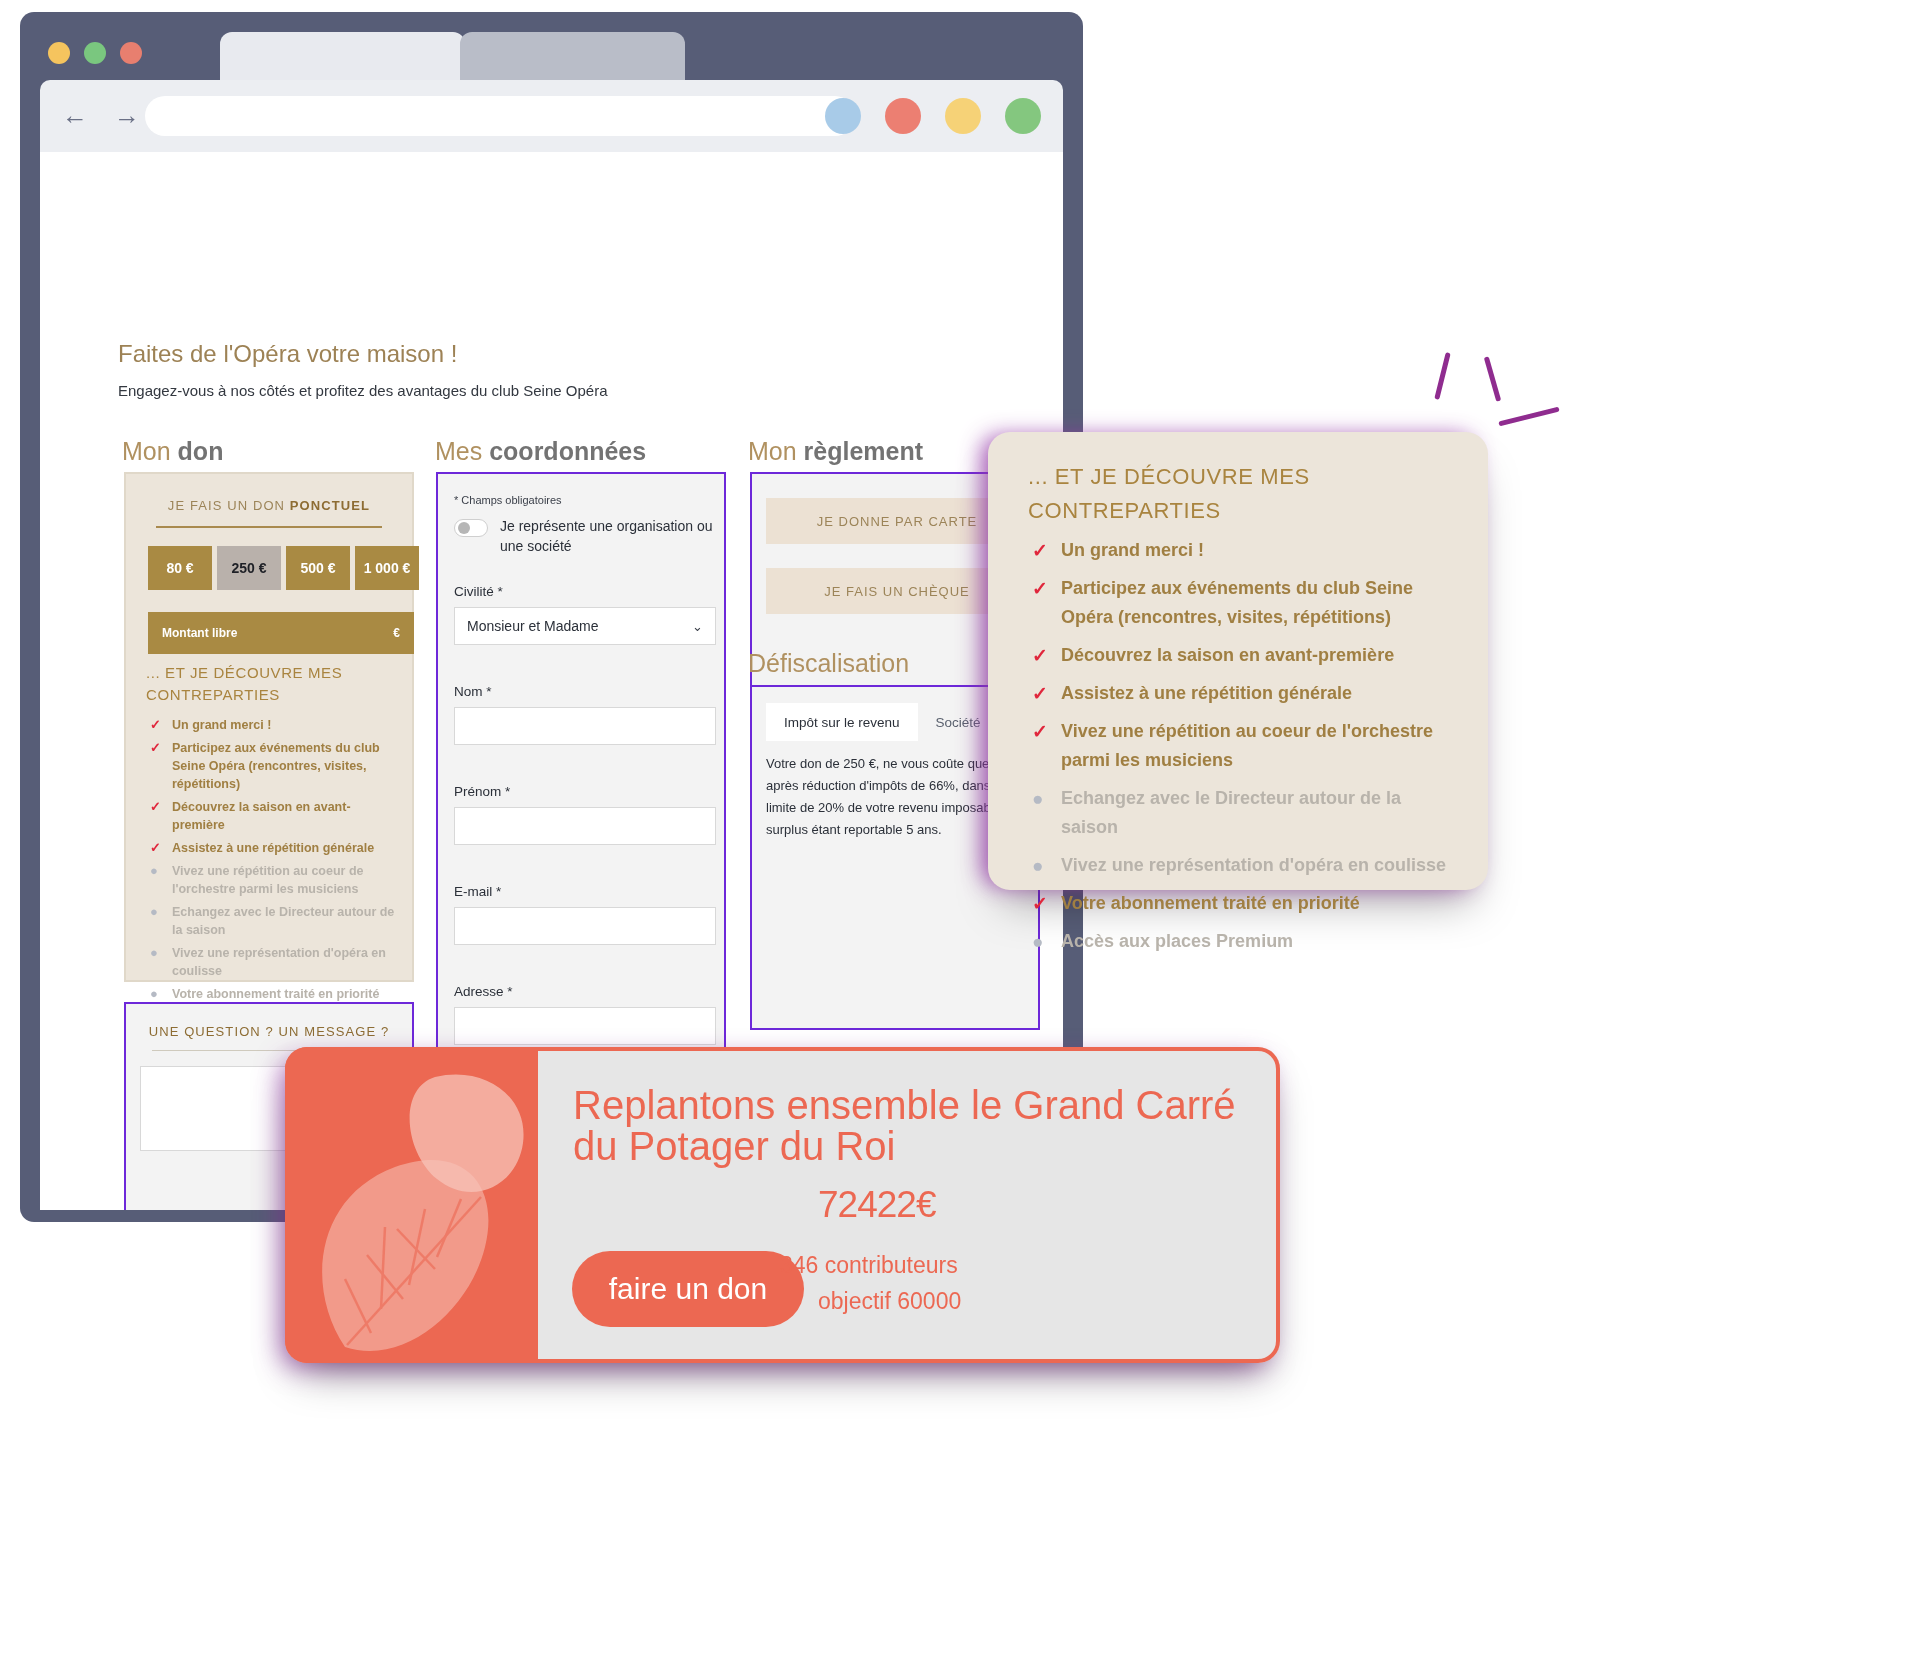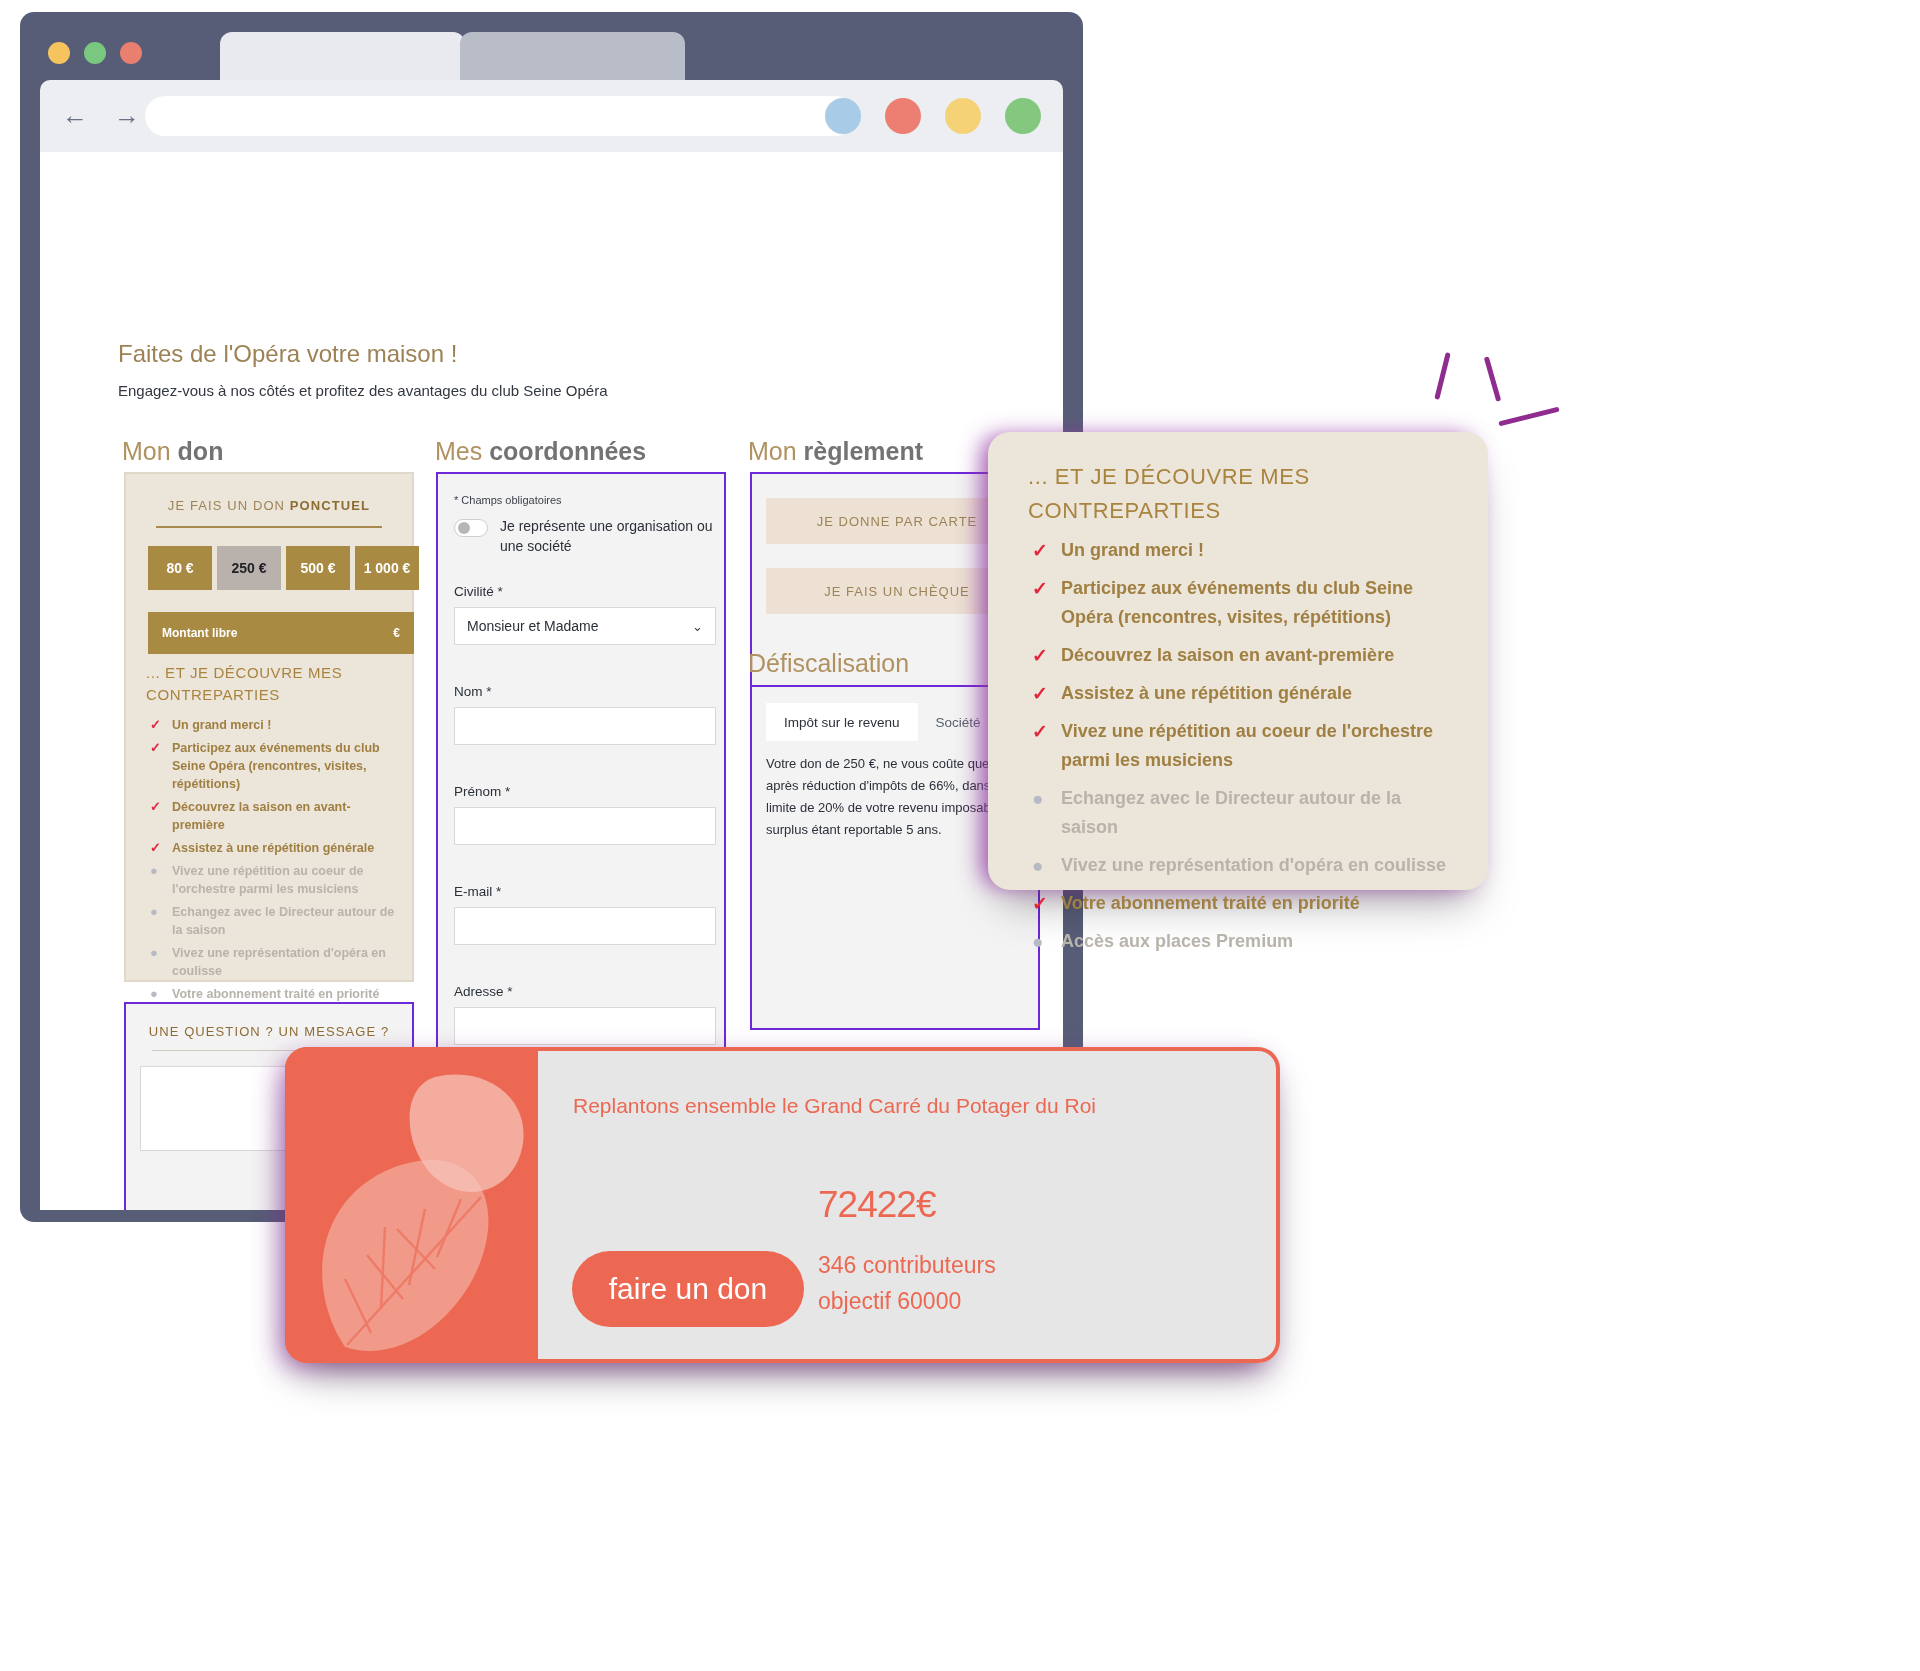--- a/index.html
+++ b/index.html
@@ -218,31 +218,31 @@
     position:absolute; left:285px; top:1047px; width:995px; height:316px;
     background:#e6e6e6; border-radius:22px; overflow:hidden;
     box-shadow:0 0 0 4px #ec6852 inset, 0 22px 44px -14px rgba(0,0,0,.4),
                -8px 8px 26px -4px rgba(150,60,170,.7);
   }
   #widget-leaf {
     position:absolute; left:0; top:0; width:253px; height:316px;
     background:#ec6852; overflow:hidden;
   }
   #widget-body { position:absolute; left:253px; top:0; right:0; bottom:0; padding:38px 40px 0 35px; }
-  #widget-title { font-size:21px; line-height:41px; color:#ec6852; font-weight:400; }
+  #widget-title { font-size:40px; line-height:41px; color:#ec6852; font-weight:400; }
   #widget-cta {
     position:absolute; left:287px; top:204px; width:232px; height:76px;
     background:#ec6852; border-radius:38px; color:#ffffff;
     font-size:30px; display:flex; align-items:center; justify-content:center;
   }
   #widget-amount {
     position:absolute; left:818px; top:1184px;
     font-size:37px; color:#ec6852; letter-spacing:-1px;
   }
-  #widget-contrib { position:absolute; left:818px; top:1252px; font-size:23px; color:#ec6852; }
+  #widget-contrib { position:absolute; left:780px; top:1252px; font-size:23px; color:#ec6852; }
   #widget-goal { position:absolute; left:818px; top:1288px; font-size:23px; color:#ec6852; }
 </style>
 </head>
 <body>
 
 <div id="browser-shell">
 
   <div id="traffic-lights">
     <span class="tl red"></span>
     <span class="tl yellow"></span>

